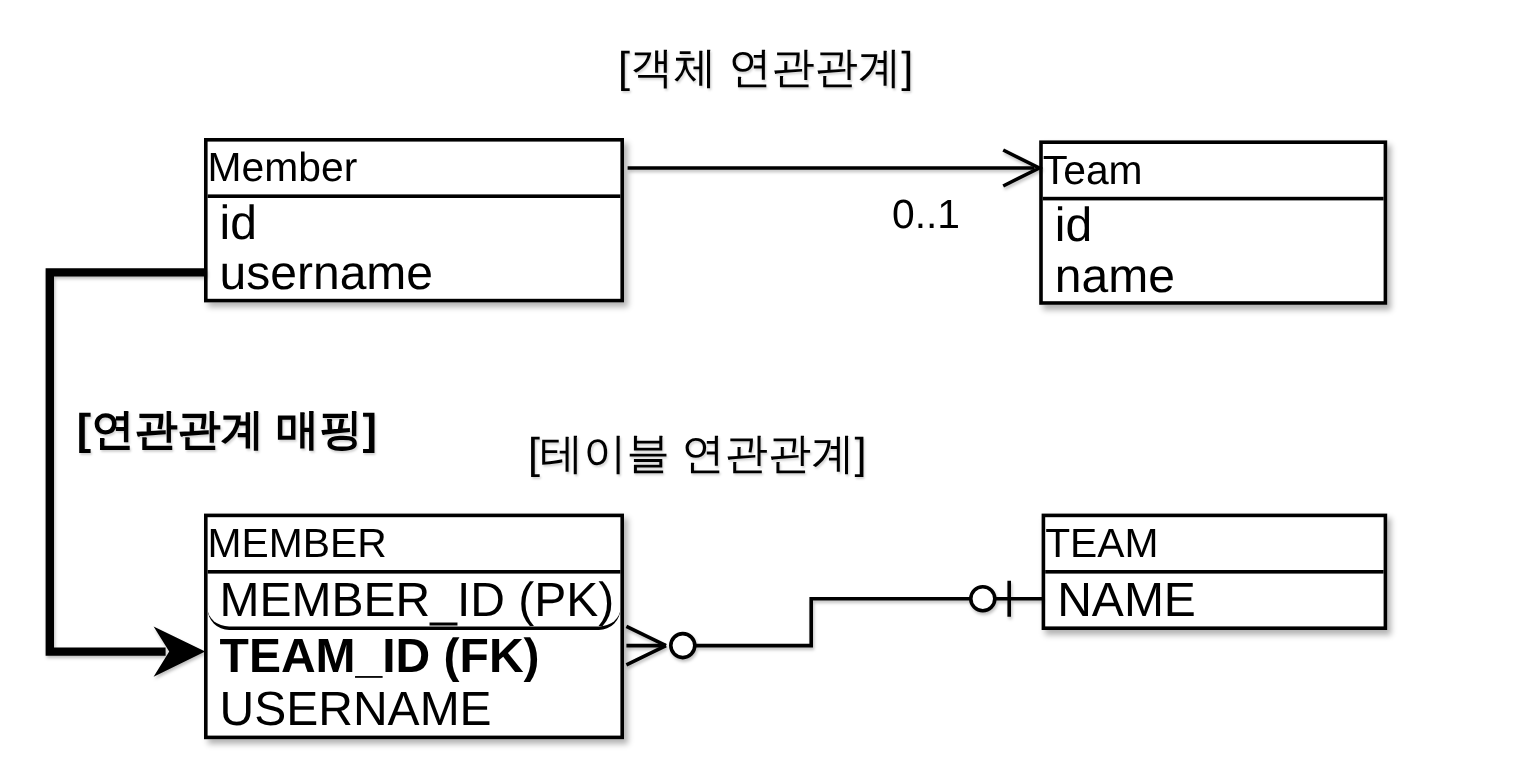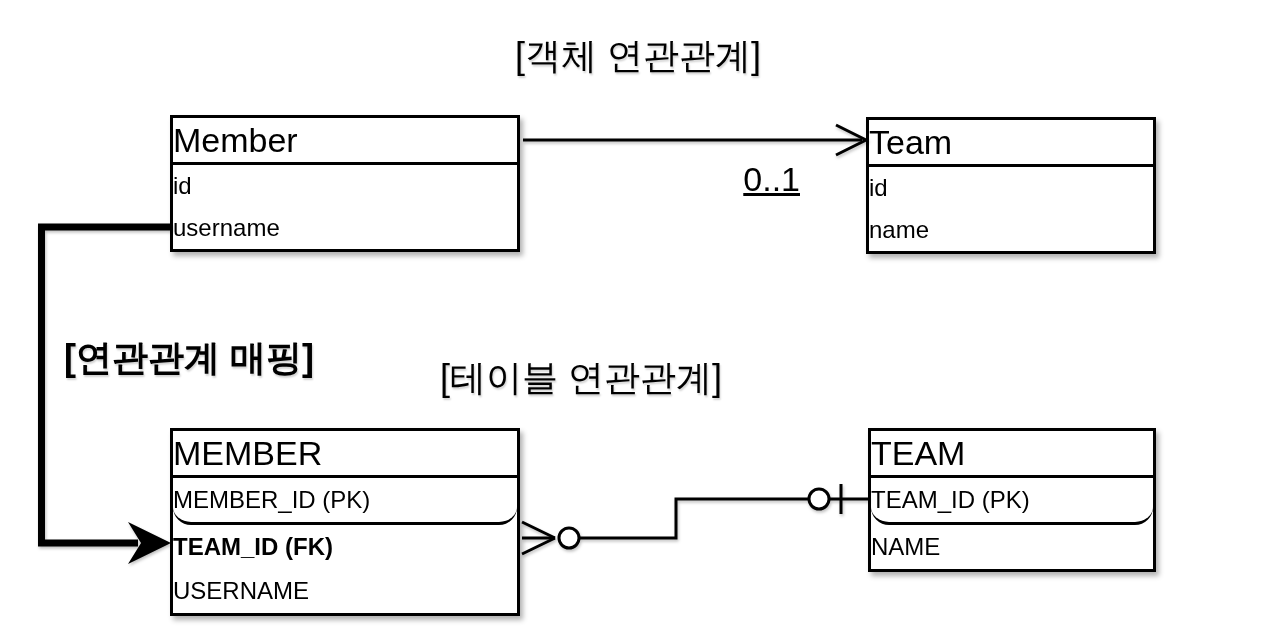--- a/index.html
+++ b/index.html
@@ -36,21 +36,22 @@
     line-height: 44px;
     border-bottom: 3px solid #000;
     font-weight: normal;
     font-size: 34px;
     text-align: left;
     white-space: nowrap;
   }
   .entity-row {
     height: 42px;
     line-height: 42px;
-    font-size: 24px;
+    padding-left: 10px;
+    font-size: 40px;
     white-space: nowrap;
   }
   .table-entity .entity-row {
     height: 44px;
     line-height: 44px;
     border-radius: 18px;
   }
   .entity-row.sep {
     height: 47px;
     border-bottom: 3px solid #000;
@@ -85,32 +86,31 @@
     <div class="entity-row">id</div>
     <div class="entity-row">username</div>
   </div>
 
   <div class="entity" style="left:866px; top:117px; width:290px;">
     <div class="entity-header">Team</div>
     <div class="entity-row">id</div>
     <div class="entity-row">name</div>
   </div>
 
-  <div class="multiplicity" style="left:690px; top:160px; width:110px; text-align:right;text-decoration:underline;">0..1</div>
+  <div class="multiplicity" style="left:690px; top:160px; width:110px; text-align:right;">0..1</div>
 
   <div class="entity table-entity" style="left:170px; top:428px; width:350px;">
     <div class="entity-header">MEMBER</div>
     <div class="entity-row sep">MEMBER_ID (PK)</div>
     <div class="entity-row bold">TEAM_ID (FK)</div>
     <div class="entity-row">USERNAME</div>
   </div>
 
   <div class="entity table-entity" style="left:868px; top:428px; width:288px;">
     <div class="entity-header">TEAM</div>
-    <div class="entity-row sep">TEAM_ID (PK)</div>
     <div class="entity-row">NAME</div>
   </div>
 
   <svg class="connectors" width="1280" height="634" viewBox="0 0 1280 634">
 
     <g stroke="#000" stroke-width="3" fill="none">
       <line x1="523" y1="140" x2="862" y2="140"></line>
       <polyline points="836,125 866,140 836,155"></polyline>
     </g>
 

